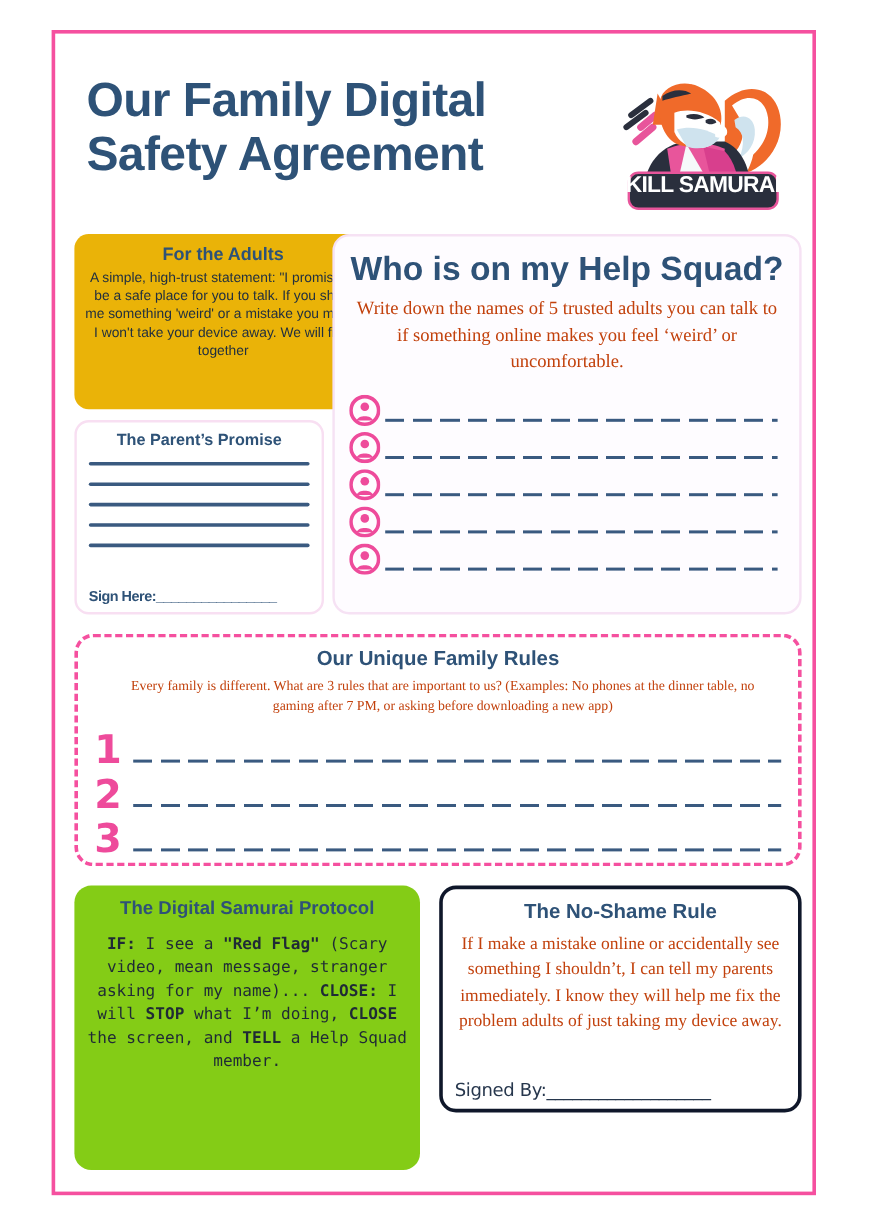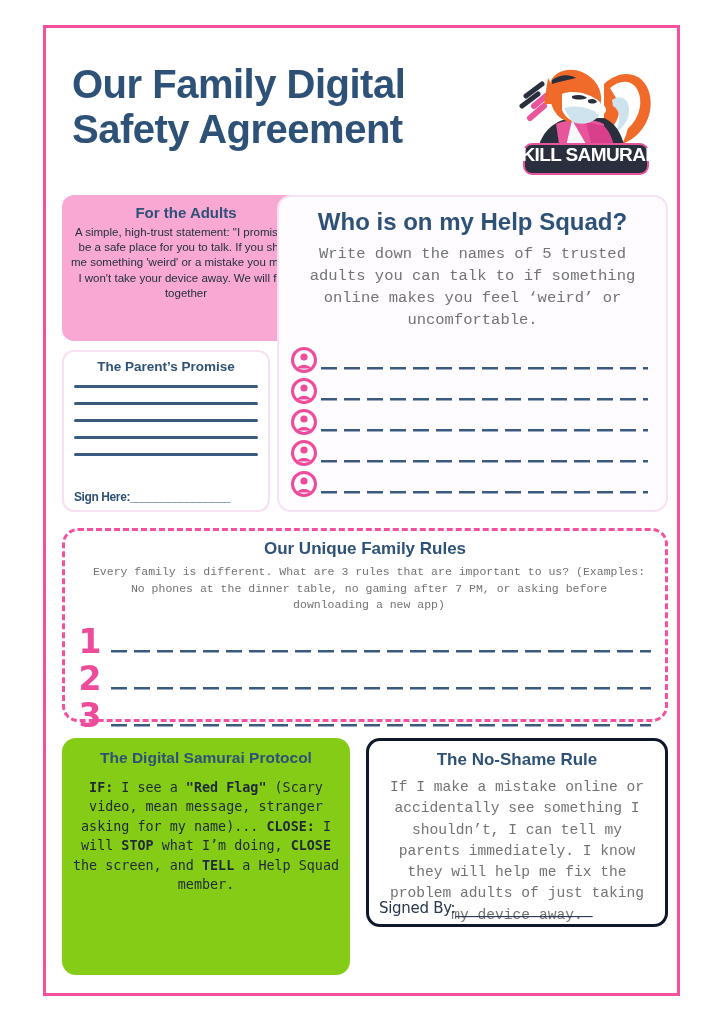--- a/index.html
+++ b/index.html
@@ -60,29 +60,29 @@
     position: absolute;
     box-sizing: border-box;
     border-radius: 14px;
   }
   .panel-heading {
     color: #2e5277;
     font-weight: bold;
     text-align: center;
   }
   .hand {
-    font-family: Liberation Mono, monospace;
-    color: #737373;
+    font-family: Liberation Serif, serif;
+    color: #c2410c;
   }
 
   
   #adults-panel {
     left: 16px; top: 167px;
     width: 248px; height: 146px;
-    background: #f9a8d4;
+    background: #eab308;
     border-radius: 12px;
   }
   #adults-heading {
     margin-top: 9px;
     font-size: 15px;
   }
   #adults-body {
     margin: 4px 8px 0 8px;
     font-size: 11.5px;
     line-height: 1.32;
@@ -123,21 +123,21 @@
   
   #squad-panel {
     left: 231px; top: 167px;
     width: 391px; height: 317px;
     background: #fefcff;
     border: 2px solid #f6e2f4;
     border-radius: 14px;
   }
   #squad-heading {
     margin-top: 11px;
-    font-size: 24px;
+    font-size: 28px;
   }
   #squad-body {
     margin: 7px 14px 0 14px;
     font-size: 15.5px;
     line-height: 1.42;
     text-align: center;
   }
   #squad-rows {
     margin-top: 10px;
     padding-left: 12px;

